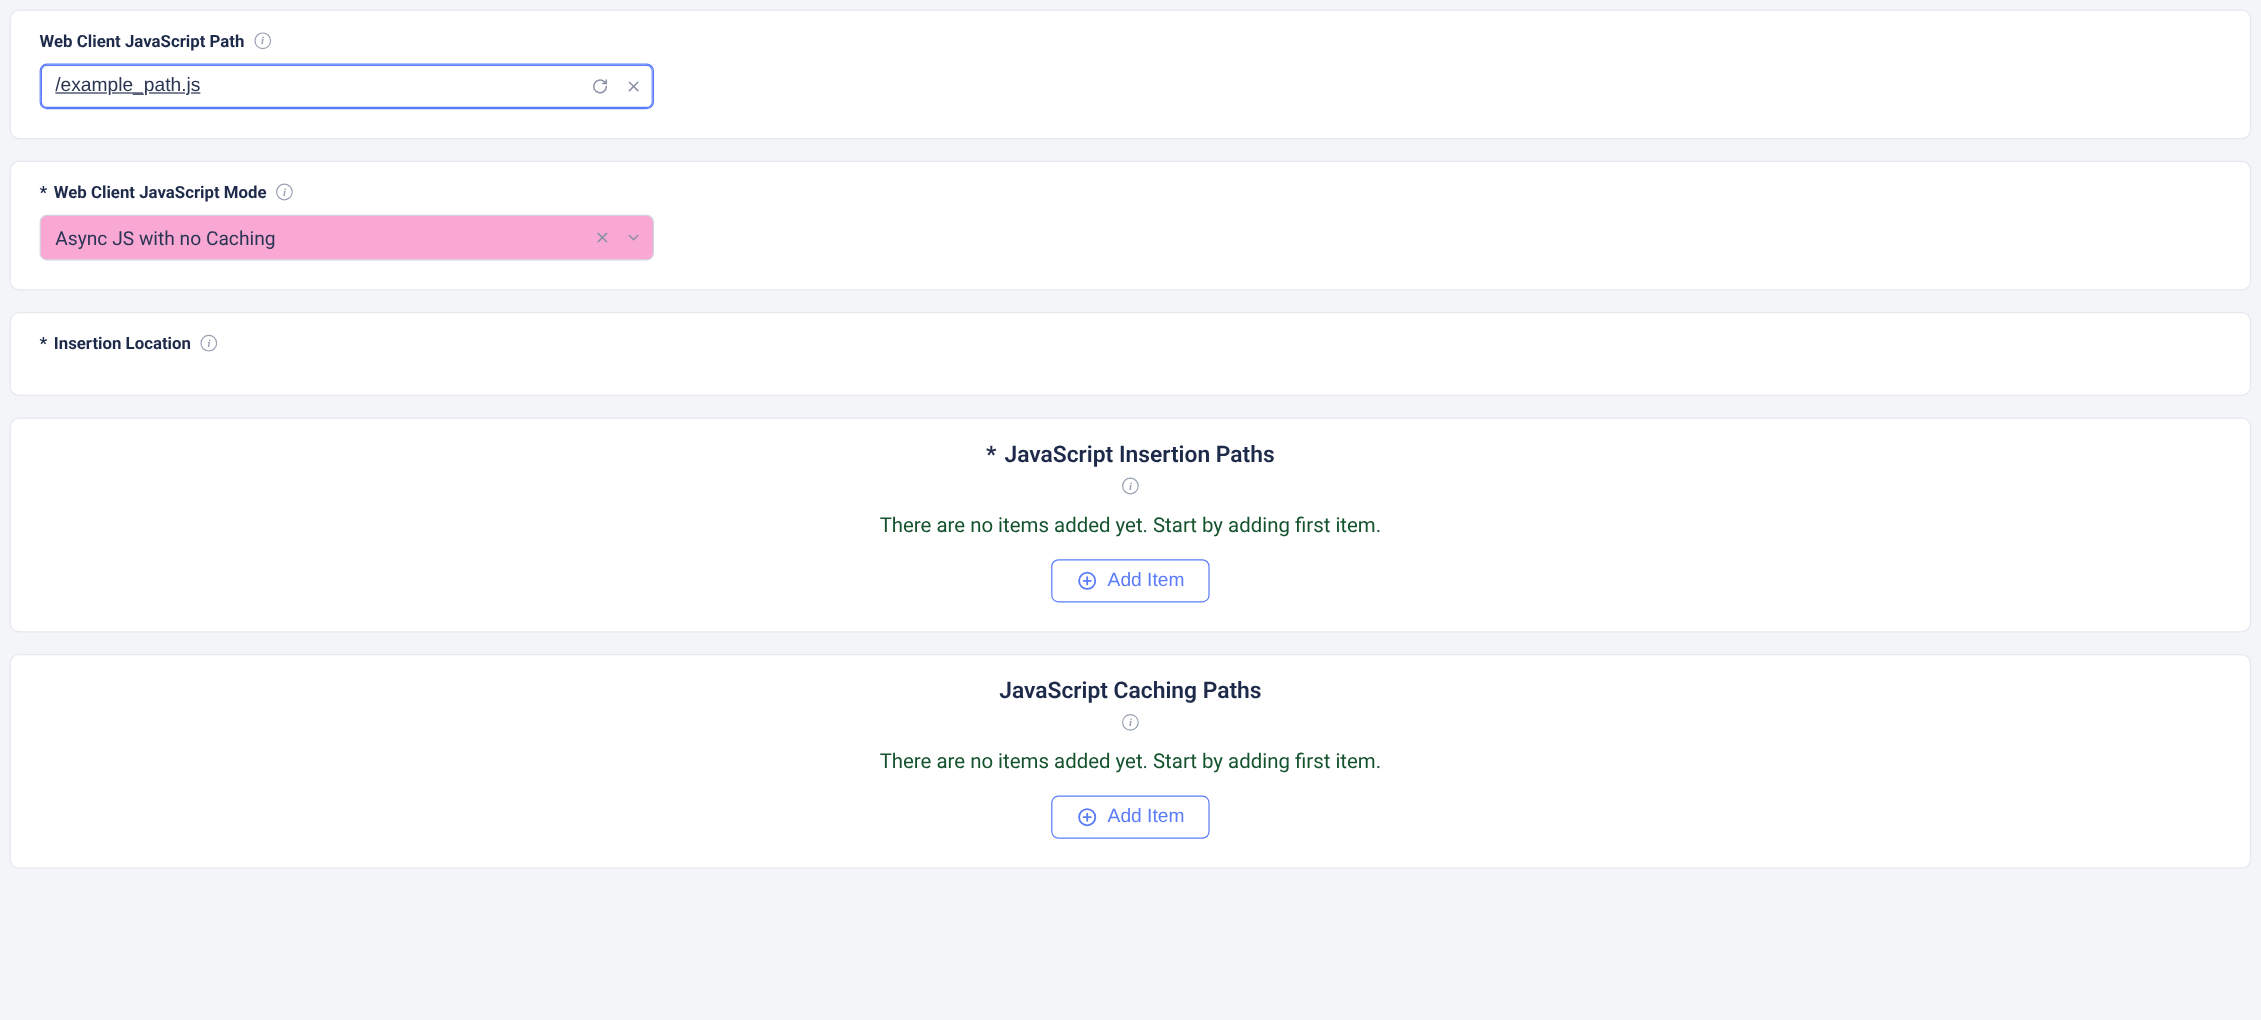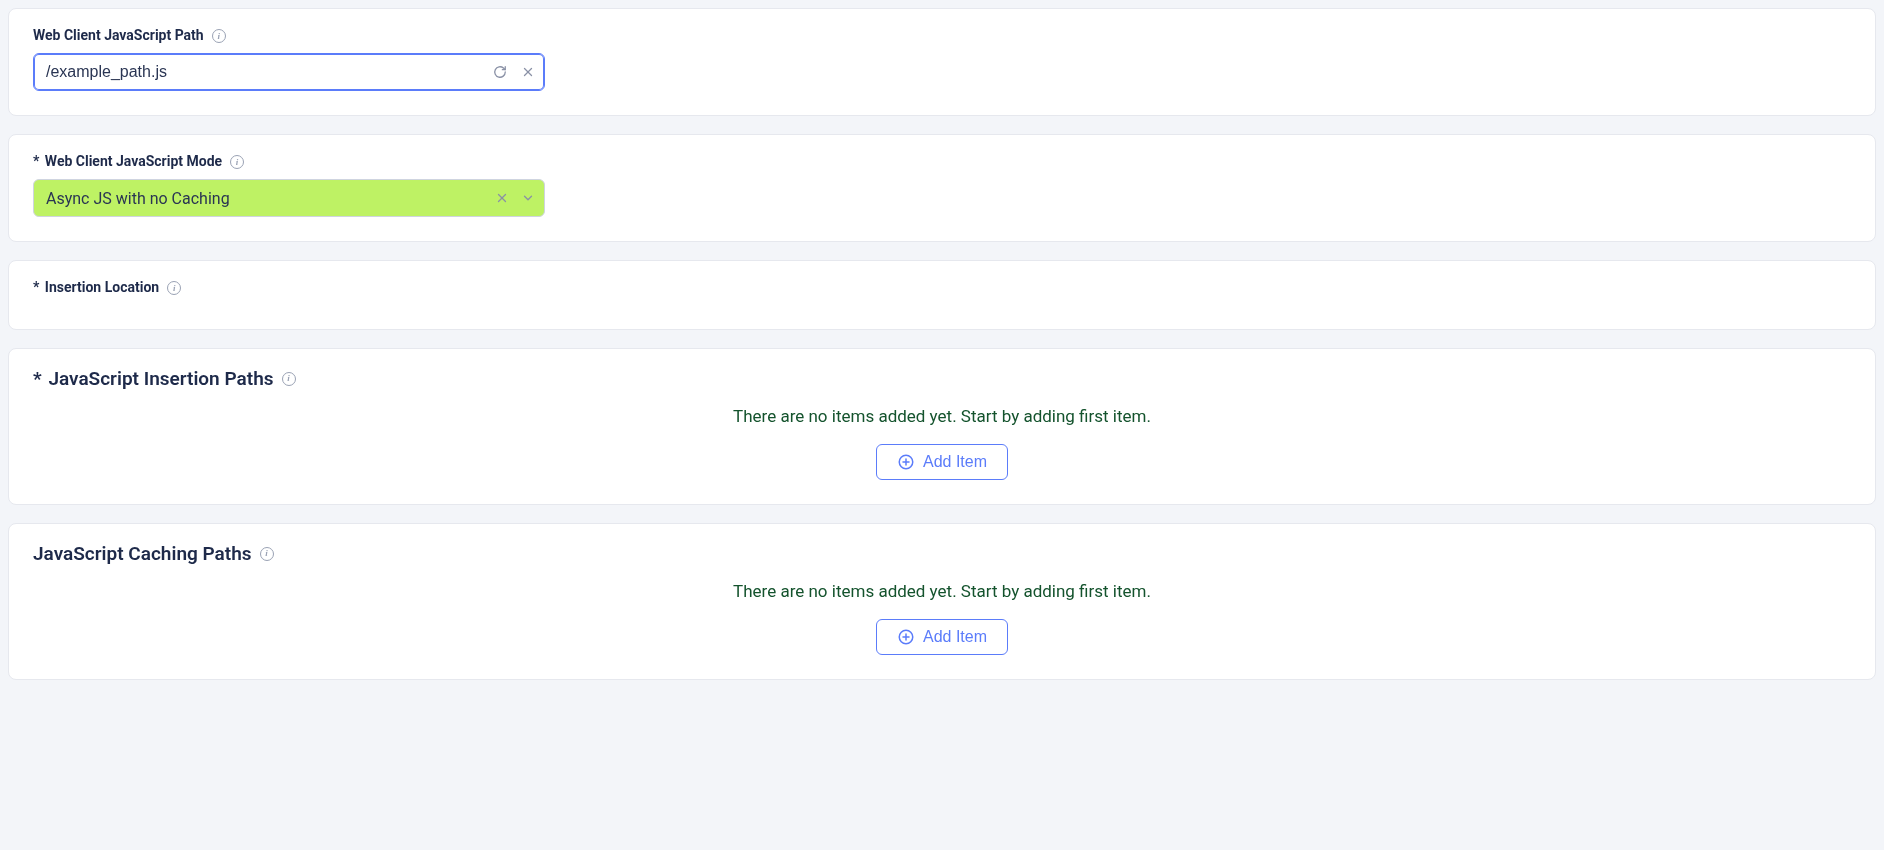--- a/index.html
+++ b/index.html
@@ -14,32 +14,33 @@
     border: 1px solid #e6e8ee;
     border-radius: 8px;
     padding: 18px 24px 24px 24px;
     margin-bottom: 18px;
   }
   .field-label {
     font-size: 14px;
     font-weight: 700;
     color: #1e2a4a;
     display: flex;
-    align-items: flex-end;
+    align-items: flex-start;
     gap: 8px;
     margin-bottom: 10px;
   }
   .section-title {
     font-size: 19px;
     font-weight: 600;
     color: #1e2a4a;
     display: flex;
     align-items: center;
     gap: 8px;
     margin-bottom: 16px;
+    flex-direction: column;
   }
   .req { font-weight: 700; margin-right: 2px; }
   .info-icon {
     width: 14px; height: 14px;
     border: 1.5px solid #9aa2b4;
     border-radius: 50%;
     display: inline-flex;
     align-items: center;
     justify-content: center;
     font-size: 9px;
@@ -56,20 +57,21 @@
   }
   .text-input {
     width: 100%;
     height: 38px;
     border: 1px solid #cfd4e0;
     border-radius: 6px;
     padding: 6px 62px 6px 12px;
     font-size: 16px;
     color: #2a3553;
     outline: none;
+    text-decoration: underline;
   }
   .text-input.focused {
     border-color: #5b7cfa;
     box-shadow: 0 0 0 1px #5b7cfa inset;
   }
   .input-actions {
     position: absolute;
     right: 8px;
     top: 50%;
     transform: translateY(-50%);
@@ -95,21 +97,21 @@
     max-width: 100%;
   }
   .select-display {
     width: 100%;
     height: 38px;
     border: 1px solid #cfd4e0;
     border-radius: 6px;
     padding: 6px 60px 6px 12px;
     font-size: 16px;
     color: #2a3553;
-    background: #bef264;
+    background: #f9a8d4;
     display: flex;
     align-items: center;
     cursor: pointer;
   }
   .select-actions {
     position: absolute;
     right: 8px;
     top: 50%;
     transform: translateY(-50%);
     display: flex;

